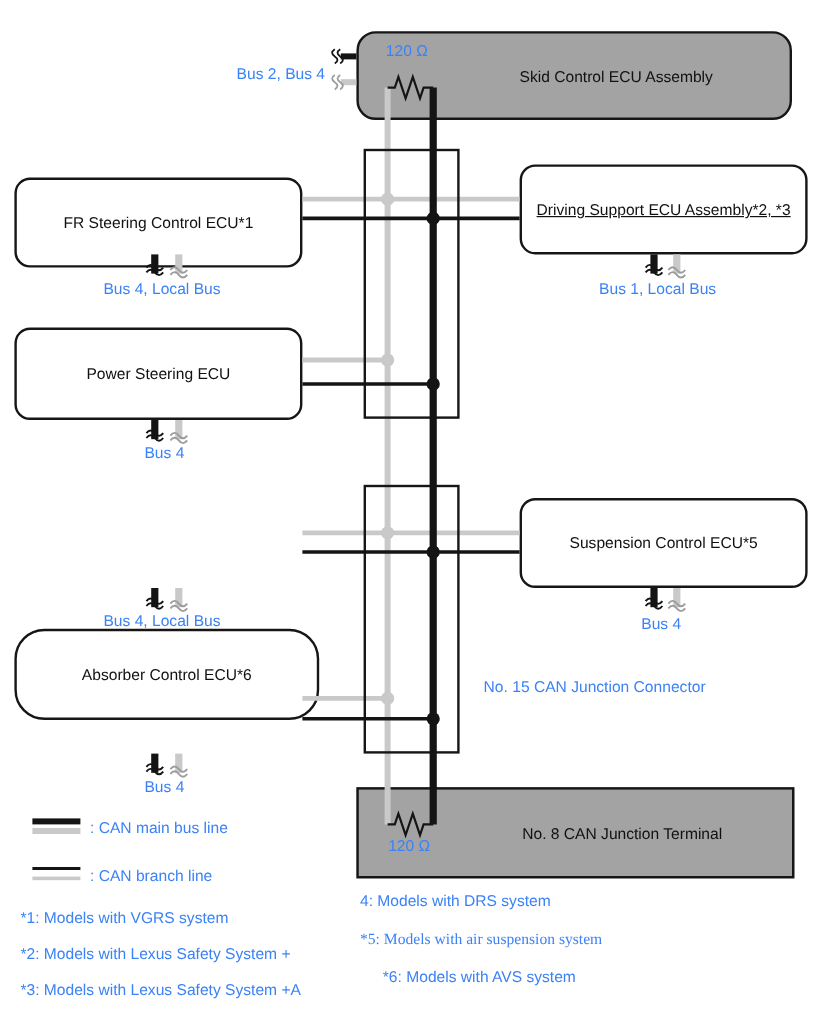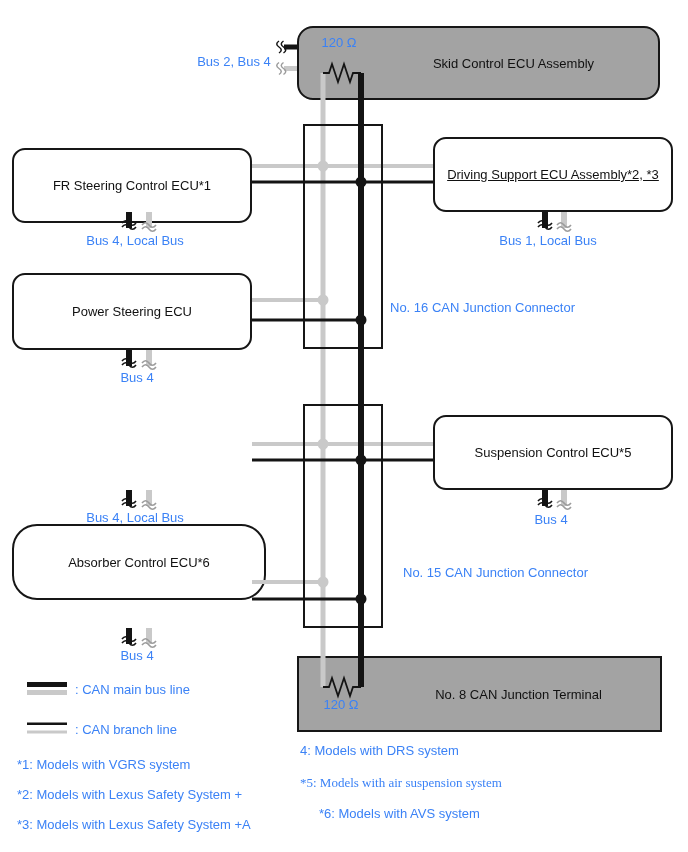--- a/index.html
+++ b/index.html
@@ -153,21 +153,20 @@
 
     <div class="lbl center" style="left:234px;top:55px;">Bus 2, Bus 4</div>
 
     <div class="lbl center" style="left:135px;top:234px;">Bus 4, Local Bus</div>
     <div class="lbl center" style="left:548px;top:234px;">Bus 1, Local Bus</div>
     <div class="lbl center" style="left:137px;top:371px;">Bus 4</div>
     <div class="lbl center" style="left:135px;top:511px;">Bus 4, Local Bus</div>
     <div class="lbl center" style="left:551px;top:513px;">Bus 4</div>
     <div class="lbl center" style="left:137px;top:649px;">Bus 4</div>
 
-    <div class="lbl" style="left:390px;top:301px;">No. 16 CAN Junction Connector</div>
     <div class="lbl" style="left:403px;top:566px;text-align:right;">No. 15 CAN Junction Connector</div>
 
     <div class="lbl" style="left:75px;top:683px;">: CAN main bus line</div>
     <div class="lbl" style="left:75px;top:723px;">: CAN branch line</div>
 
     <div class="lbl" style="left:17px;top:758px;">*1: Models with VGRS system</div>
     <div class="lbl" style="left:17px;top:788px;">*2: Models with Lexus Safety System +</div>
     <div class="lbl" style="left:17px;top:818px;">*3: Models with Lexus Safety System +A</div>
 
     <div class="lbl" style="left:300px;top:744px;">4: Models with DRS system</div>

